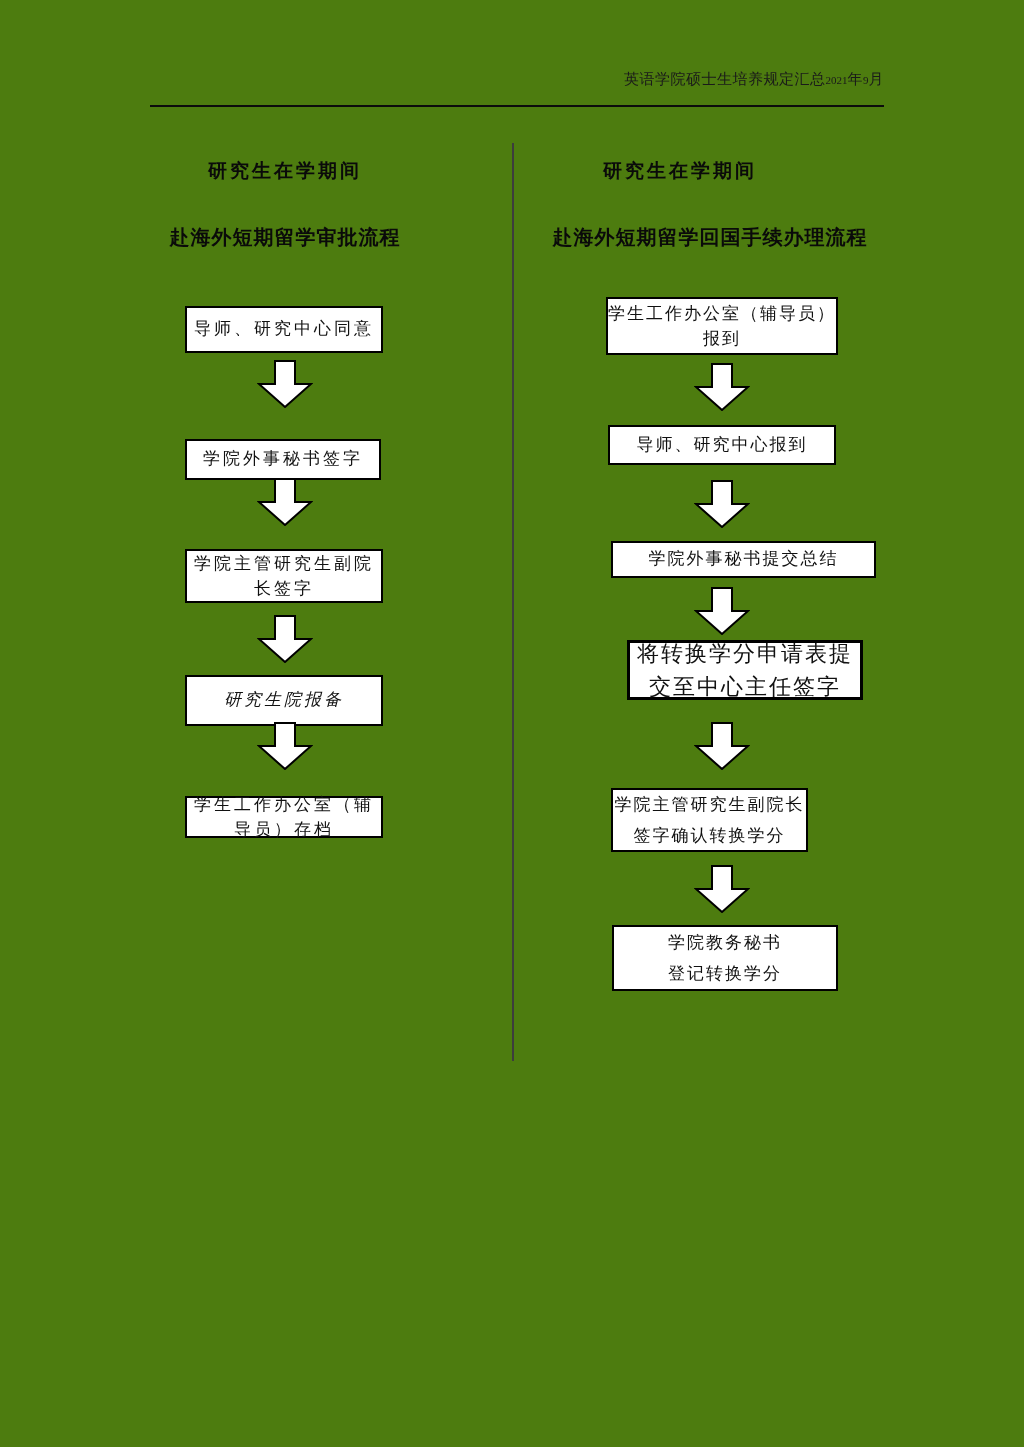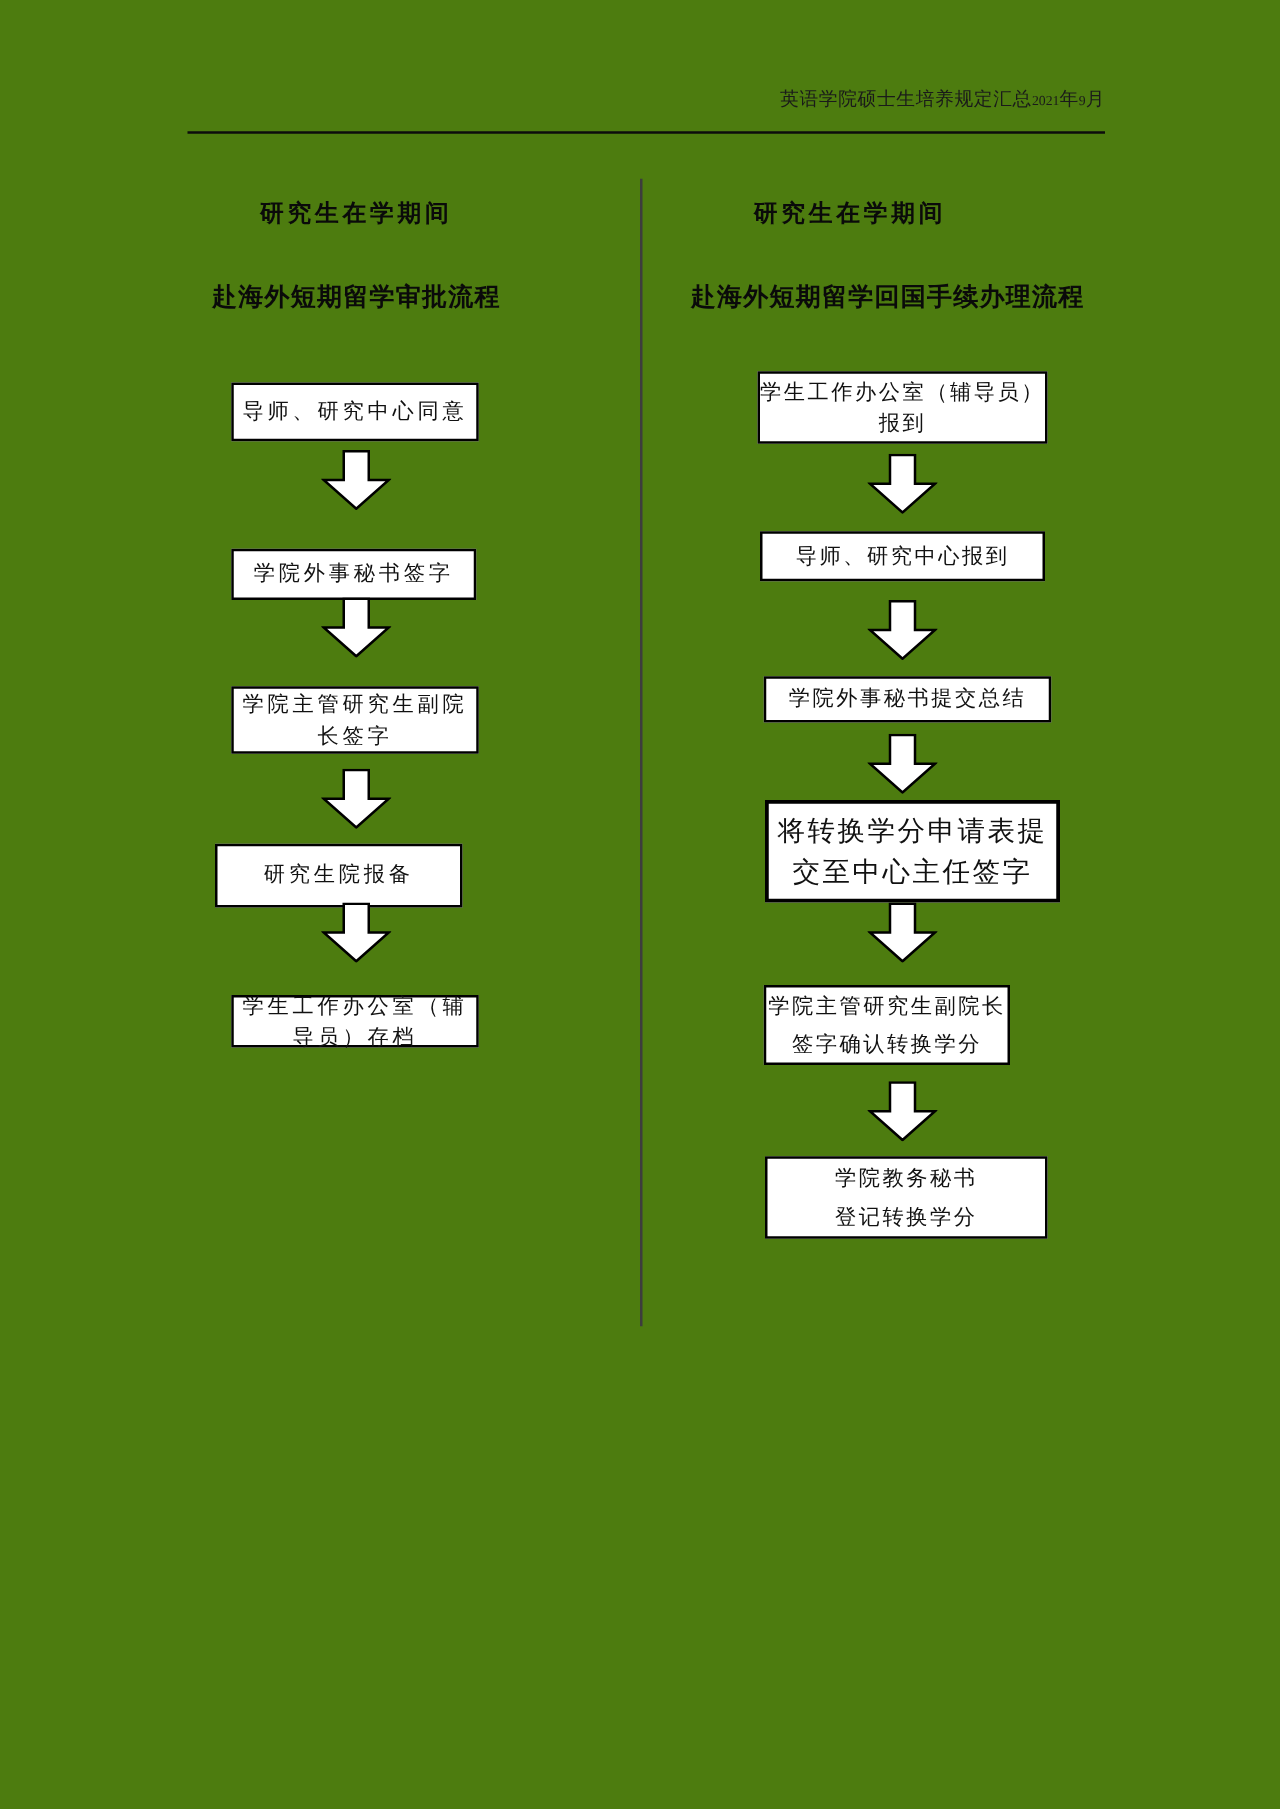--- a/index.html
+++ b/index.html
@@ -112,21 +112,21 @@
       <polygon points="18,1 38,1 38,24 54,24 28,47 2,24 18,24" fill="#ffffff" stroke="#000000" stroke-width="2"></polygon>
     </svg>
 
     <div class="fbox tall" style="left:185px; top:549px; width:198px; height:54px;">学院主管研究生副院
 长签字</div>
 
     <svg class="arrow" style="left:257px; top:615px;" viewBox="0 0 56 48">
       <polygon points="18,1 38,1 38,24 54,24 28,47 2,24 18,24" fill="#ffffff" stroke="#000000" stroke-width="2"></polygon>
     </svg>
 
-    <div class="fbox" style="left:172px; top:675px; width:198px; height:51px;">研究生院报备</div>
+    <div class="fbox" style="left:185px; top:675px; width:198px; height:51px;font-style:italic;">研究生院报备</div>
 
     <svg class="arrow" style="left:257px; top:722px;" viewBox="0 0 56 48">
       <polygon points="18,1 38,1 38,24 54,24 28,47 2,24 18,24" fill="#ffffff" stroke="#000000" stroke-width="2"></polygon>
     </svg>
 
     <div class="fbox tall" style="left:185px; top:796px; width:198px; height:42px;">学生工作办公室（辅
 导员）存档</div>
   </section>
 
   <section>
@@ -139,27 +139,27 @@
     <svg class="arrow" style="left:694px; top:363px;" viewBox="0 0 56 48">
       <polygon points="18,1 38,1 38,24 54,24 28,47 2,24 18,24" fill="#ffffff" stroke="#000000" stroke-width="2"></polygon>
     </svg>
 
     <div class="fbox rt" style="left:608px; top:425px; width:228px; height:40px;">导师、研究中心报到</div>
 
     <svg class="arrow" style="left:694px; top:480px;" viewBox="0 0 56 48">
       <polygon points="18,1 38,1 38,24 54,24 28,47 2,24 18,24" fill="#ffffff" stroke="#000000" stroke-width="2"></polygon>
     </svg>
 
-    <div class="fbox rt" style="left:611px; top:541px; width:230px; height:37px;text-align:right;">学院外事秘书提交总结</div>
+    <div class="fbox rt" style="left:611px; top:541px; width:265px; height:37px;text-align:right;">学院外事秘书提交总结</div>
 
     <svg class="arrow" style="left:694px; top:587px;" viewBox="0 0 56 48">
       <polygon points="18,1 38,1 38,24 54,24 28,47 2,24 18,24" fill="#ffffff" stroke="#000000" stroke-width="2"></polygon>
     </svg>
 
-    <div class="fbox rt big" style="left:612px; top:640px; width:236px; height:82px;">将转换学分申请表提
+    <div class="fbox rt big" style="left:627px; top:640px; width:236px; height:60px;">将转换学分申请表提
 交至中心主任签字</div>
 
     <svg class="arrow" style="left:694px; top:722px;" viewBox="0 0 56 48">
       <polygon points="18,1 38,1 38,24 54,24 28,47 2,24 18,24" fill="#ffffff" stroke="#000000" stroke-width="2"></polygon>
     </svg>
 
     <div class="fbox rt wide-lh" style="left:611px; top:788px; width:197px; height:64px;">学院主管研究生副院长
 签字确认转换学分</div>
 
     <svg class="arrow" style="left:694px; top:865px;" viewBox="0 0 56 48">

